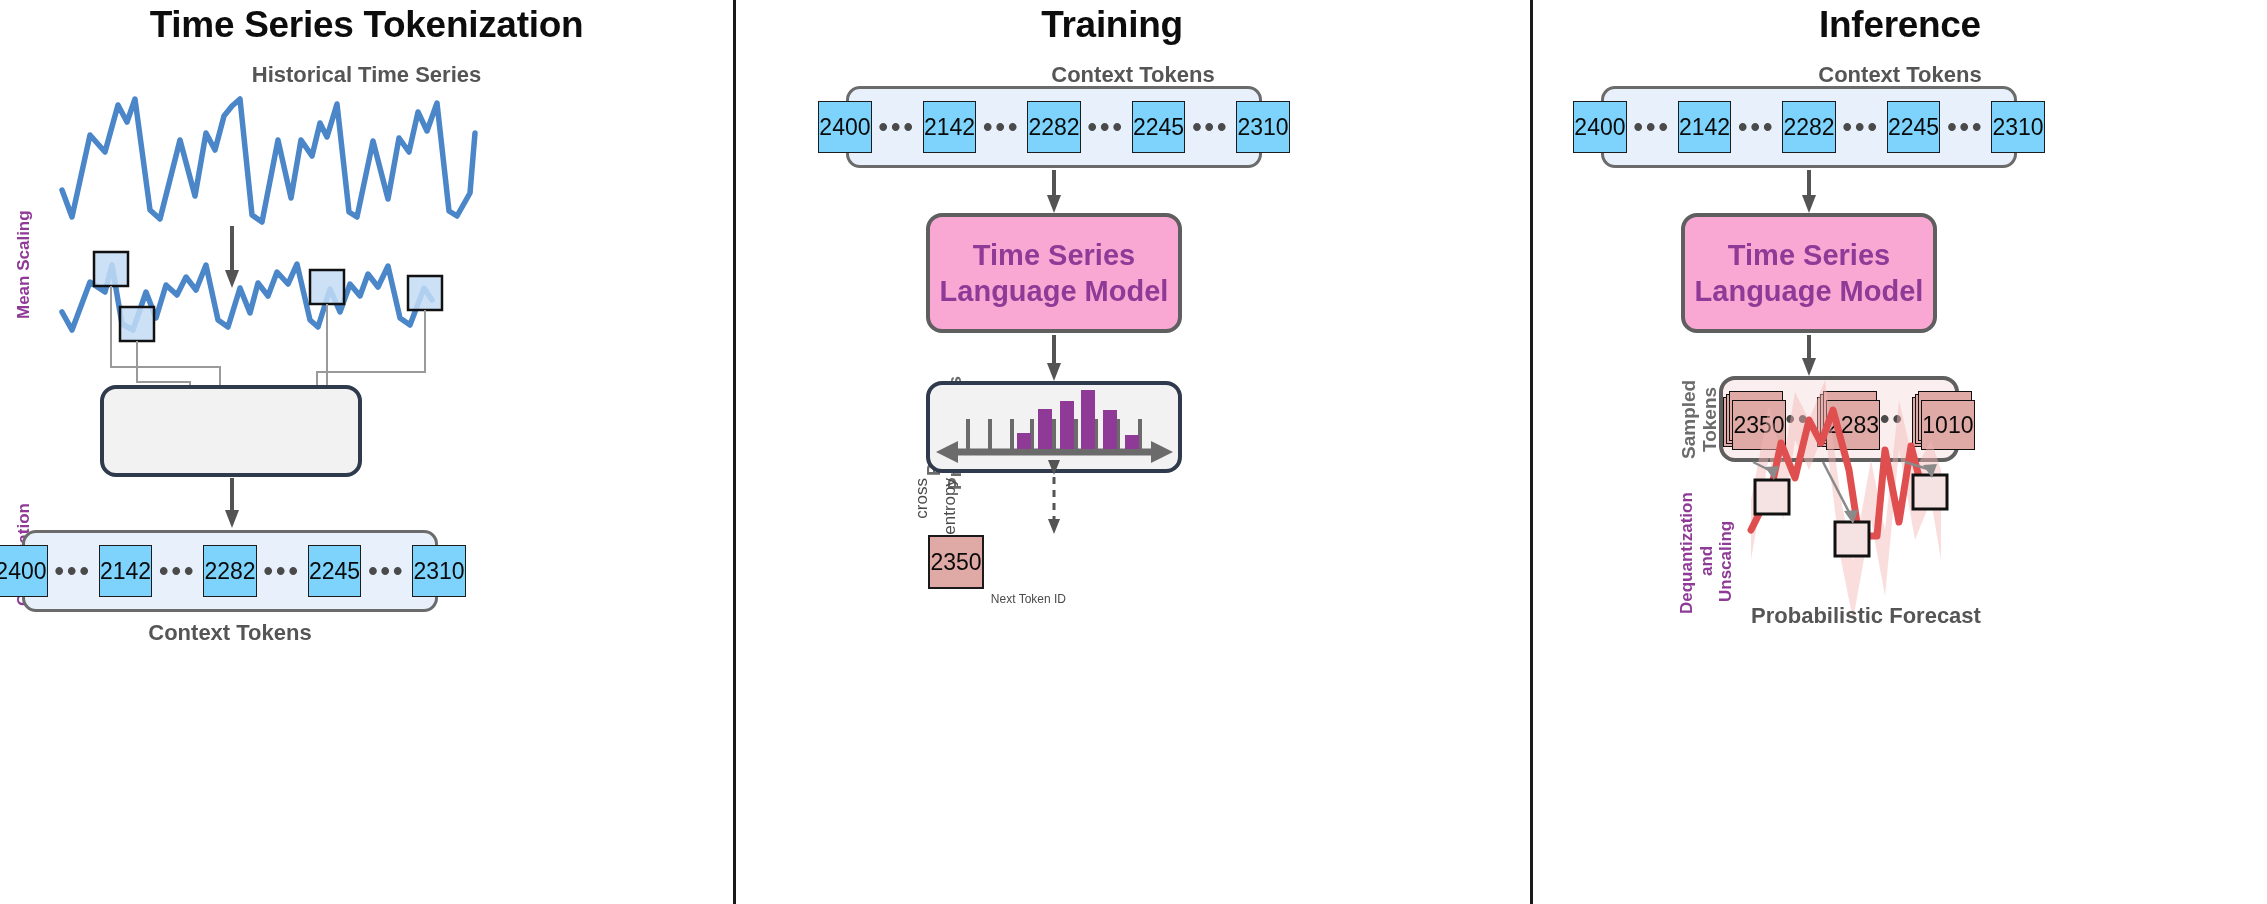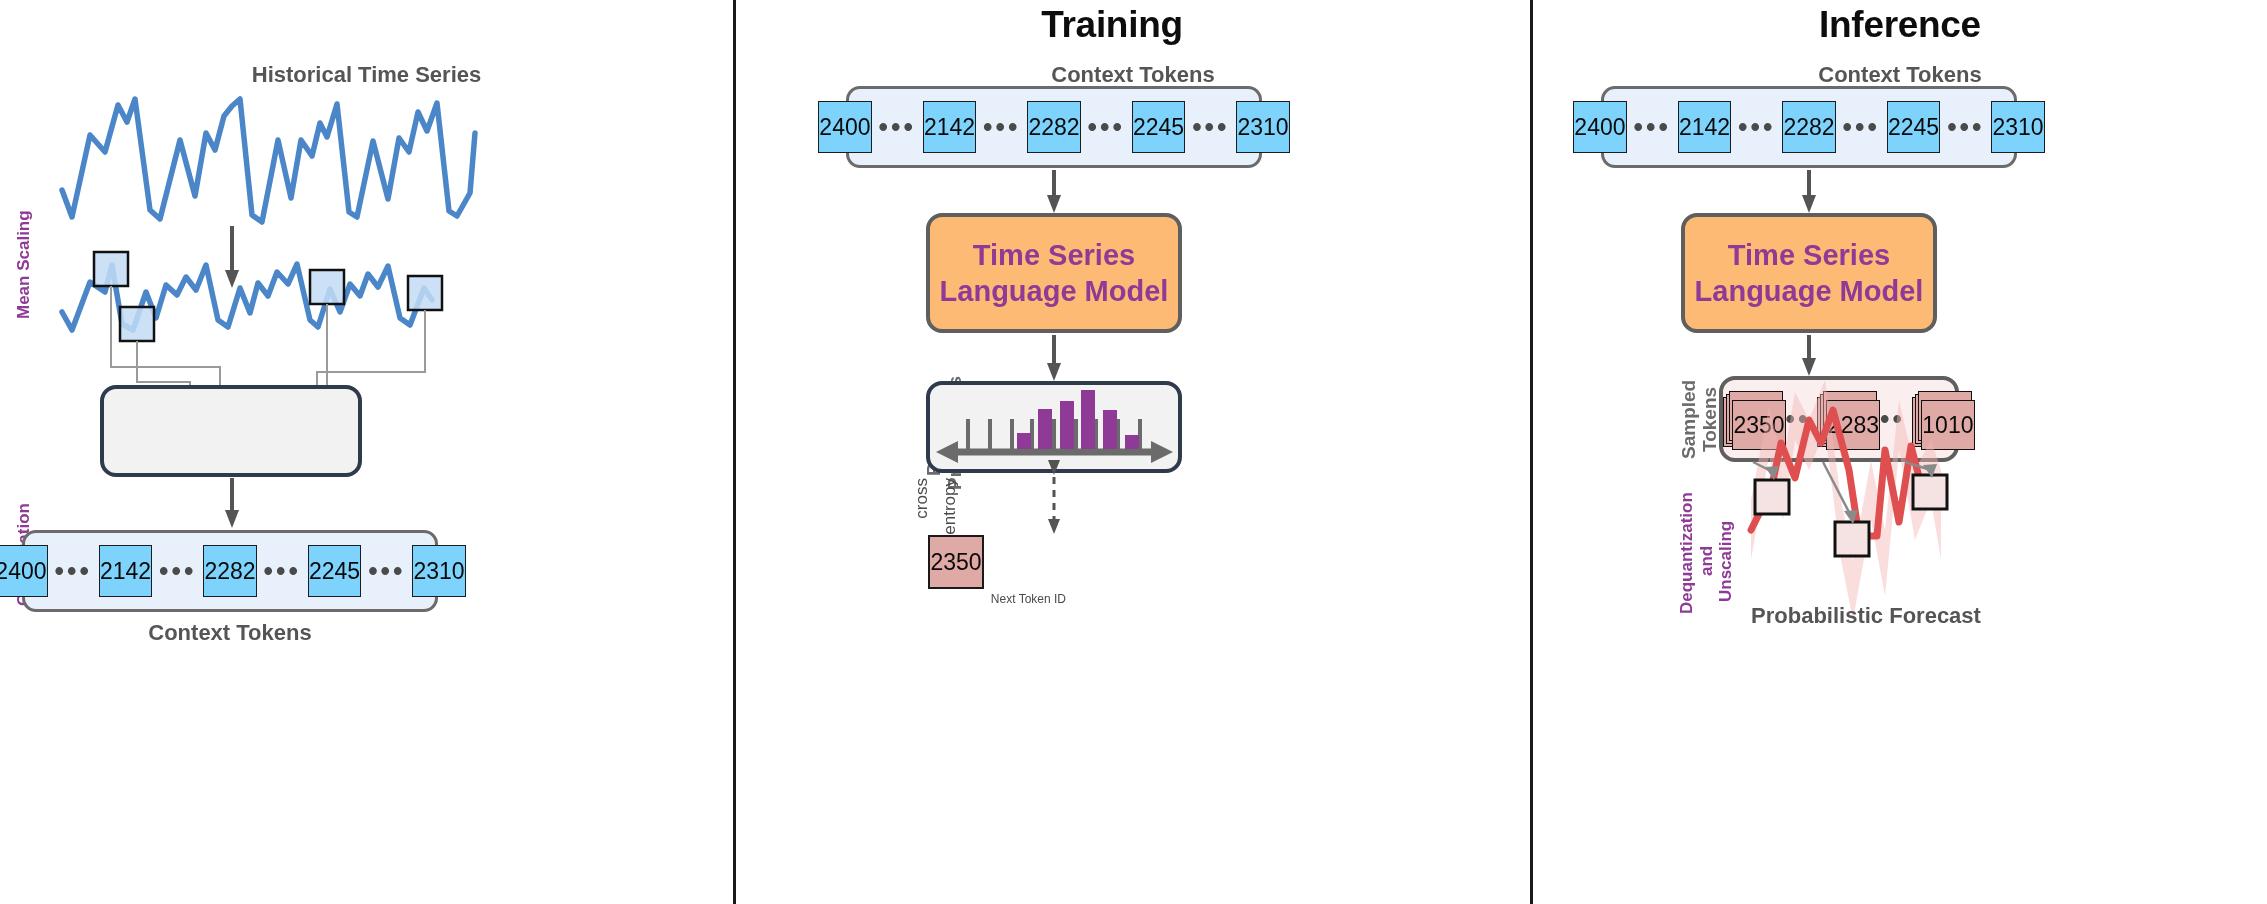--- a/index.html
+++ b/index.html
@@ -57,21 +57,21 @@
     font-size:23px;color:#0a0a0a;box-sizing:border-box;
   }
   .dots{
     color:#4a4a4a;font-size:27px;font-weight:bold;
     letter-spacing:3px;padding:0 7px;line-height:0.6;
     display:flex;align-items:center;
   }
 
   
   .model-box{
-    position:absolute;background:#fdba74;
+    position:absolute;background:#f9a8d4;
     border:4px solid #5f5f5f;border-radius:16px;
     display:flex;flex-direction:column;align-items:center;justify-content:center;
     color:#8e3a96;font-weight:bold;font-size:29px;line-height:1.25;
     box-sizing:border-box;text-align:center;
   }
 
   
   .gray-box{
     position:absolute;background:#f2f2f2;
     border:4px solid #2f3b4d;border-radius:16px;box-sizing:border-box;
@@ -109,20 +109,21 @@
 </head>
 <body>
 
 <div id="root">
 
   <div class="divider" id="div1"></div>
   <div class="divider" id="div2"></div>
 
   <div class="panel" id="panel-tok">
 
+    <div class="panel-title">Time Series Tokenization</div>
 
     <div class="sub-label" style="top:62px;left:0;width:733px;">Historical Time Series</div>
 
     <div class="vlabel" style="left:14px;top:195px;height:140px;">Mean Scaling</div>
 
     <div class="vlabel" style="left:14px;top:480px;height:150px;">Quantization</div>
 
     <svg width="733" height="904">
 
       <g>

